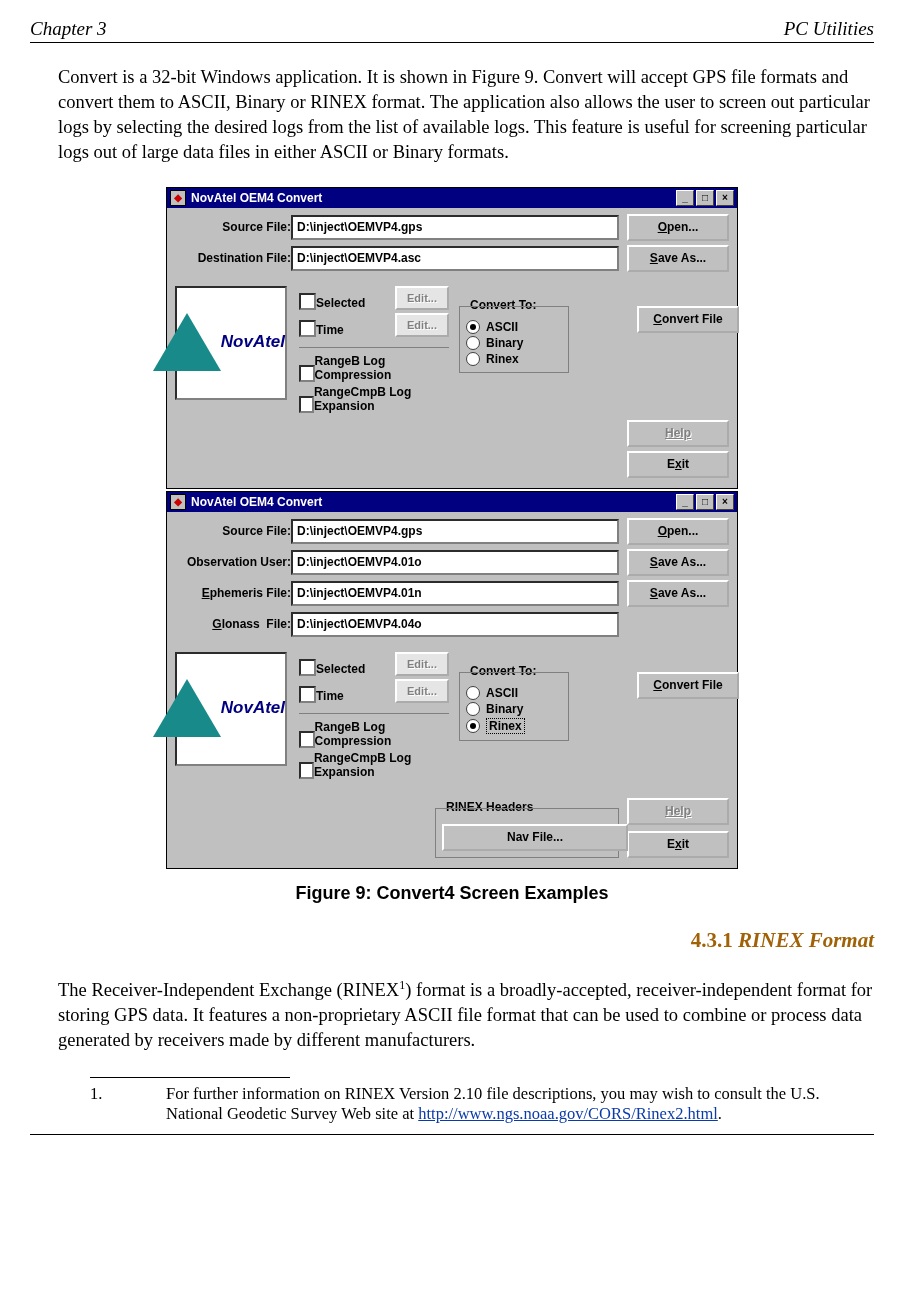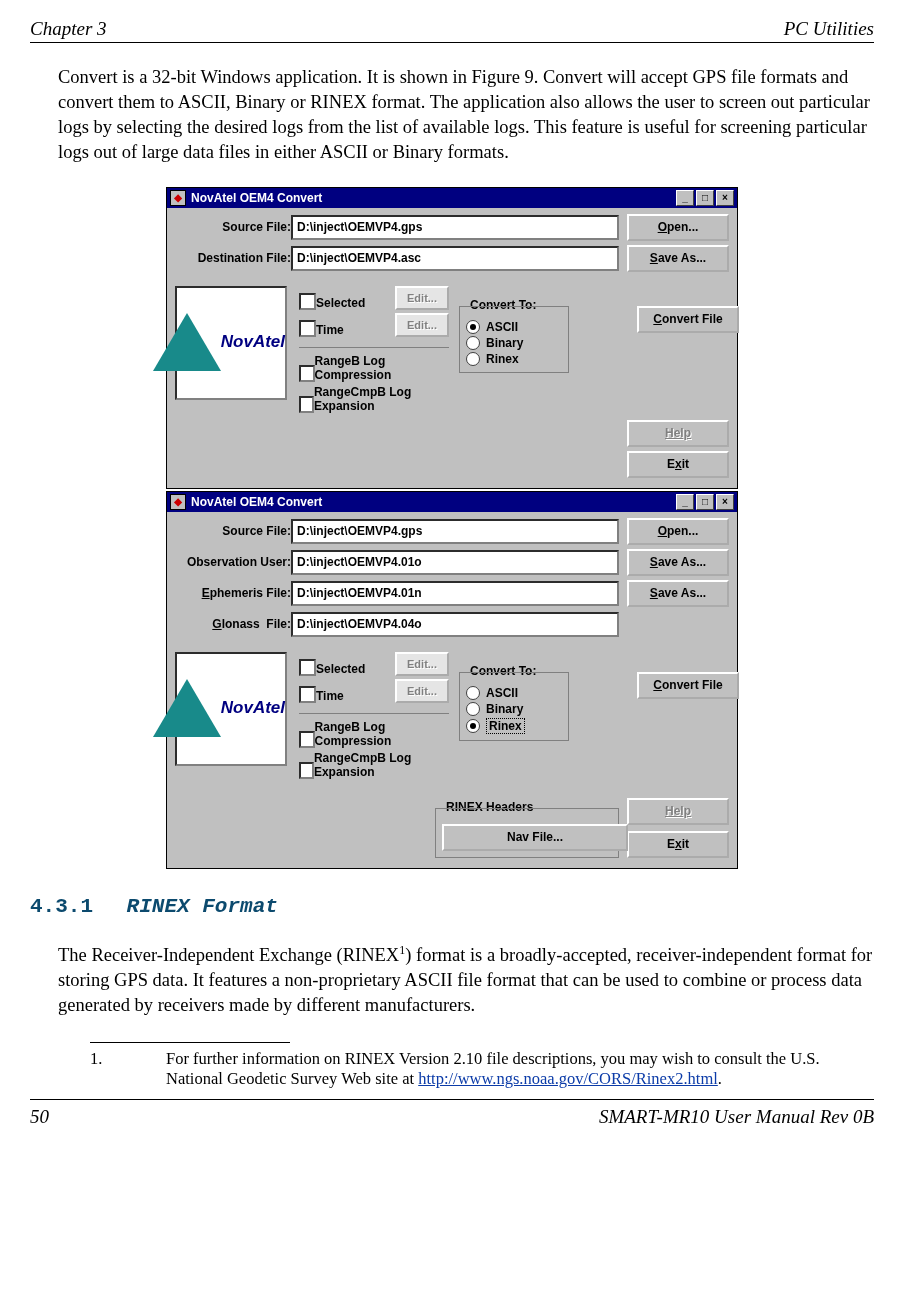--- a/index.html
+++ b/index.html
@@ -39,26 +39,27 @@
     text-align: center;
     margin-bottom: 14px;
   }
   .figure-caption {
     font-family: Arial, sans-serif;
     font-weight: bold;
     font-size: 18px;
     margin-top: 12px;
   }
   .subsec-title {
-    color: #0c4a6e;
-    font-family: Liberation Mono, monospace;
+    color: #a16207;
+    font-family: Liberation Serif, serif;
     font-weight: bold;
     font-style: italic;
     font-size: 21px;
     margin: 24px 0 24px 0;
+    text-align: right;
   }
   .subsec-num { font-style: normal; display: inline-block; width: 84px; }
   .footnote-rule {
     margin: 24px 0 4px 60px;
     border: none;
     border-top: 1px solid #000;
     width: 200px;
   }
   .footnote {
     font-size: 16.5px;
@@ -476,38 +477,35 @@
               <div class="btn disabled">
                   <u>Help</u>
                 </div>
               <div class="btn">E<u>x</u>it</div>
             </div>
           </div>
         </div>
       </div>
 
     </div>
+    <div class="figure-caption">Figure 9: Convert4 Screen Examples</div>
   </div>
 
   <div class="subsec-title">
     <span class="subsec-num">4.3.1</span>
     <span>RINEX Format</span>
   </div>
 
   <p class="body-text">
     <span>The Receiver-Independent Exchange (RINEX</span><span class="sup">1</span><span>) format is a broadly-accepted, receiver-independent format for storing GPS data. It features a non-proprietary ASCII file format that can be used to combine or process data generated by receivers made by different manufacturers.</span>
   </p>
 
   <hr class="footnote-rule">
   <div class="footnote">
     <div class="fnum">1.</div>
     <div class="ftxt">
       <span>For further information on RINEX Version 2.10 file descriptions, you may wish to consult the U.S. National Geodetic Survey Web site at </span><a href="#">http://www.ngs.noaa.gov/CORS/Rinex2.html</a><span>.</span>
     </div>
   </div>
 
   <hr class="footer-rule">
-  <div class="footer">
-    <span>50</span>
-    <span>SMART-MR10 User Manual Rev 0B</span>
-  </div>
 
 </div>
 
 </body></html>

